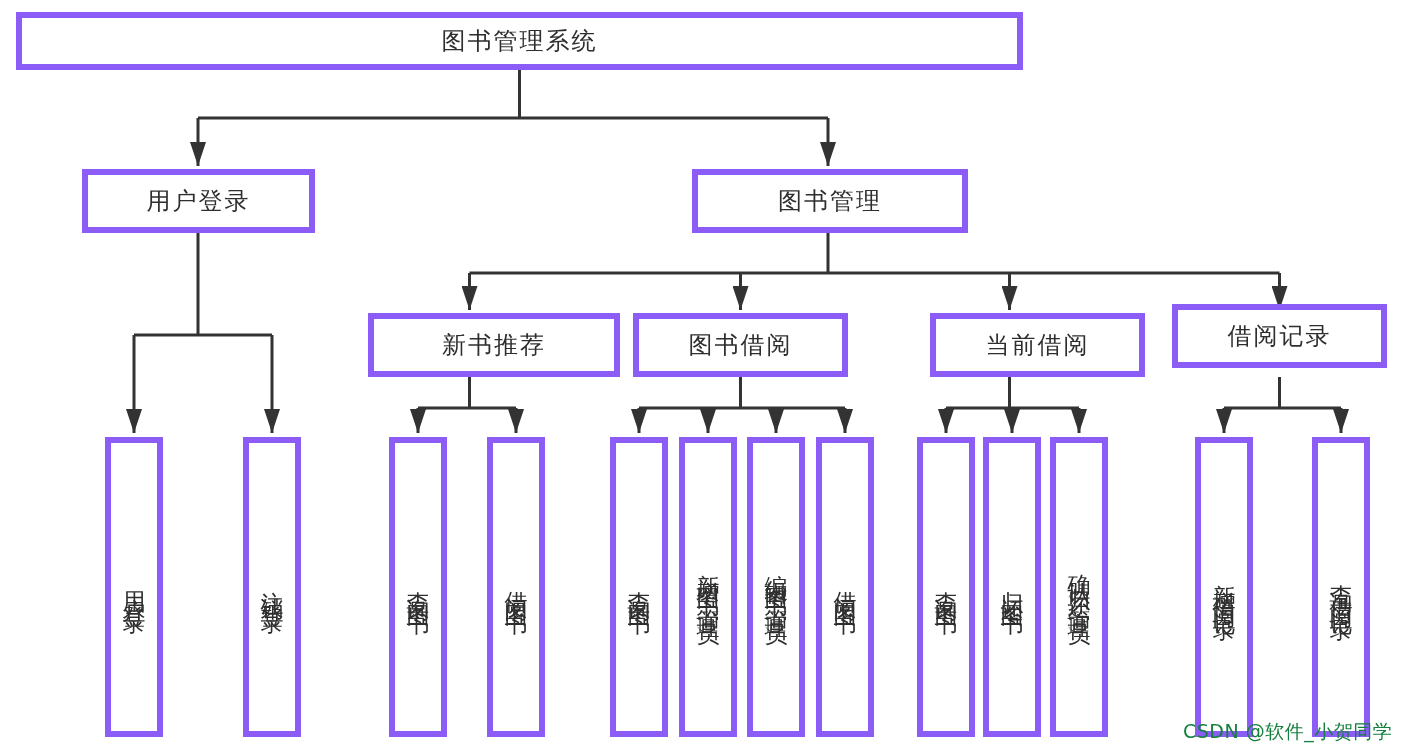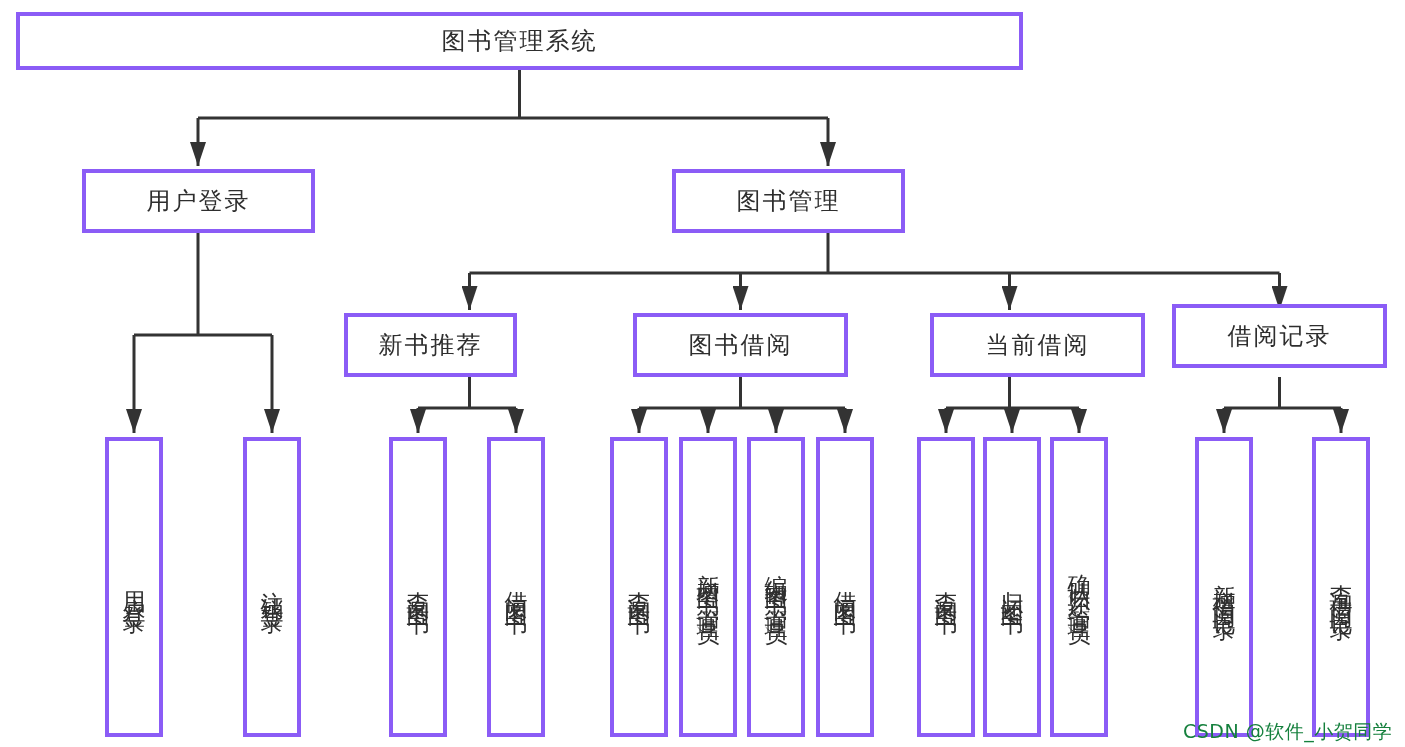--- a/index.html
+++ b/index.html
@@ -3,21 +3,21 @@
 <meta charset="utf-8">
 <style>
   html,body{margin:0;padding:0;background:#ffffff;}
   #stage{
     position:relative;width:1405px;height:747px;background:#ffffff;
     font-family:"DejaVu Sans","Liberation Sans",sans-serif;
     overflow:hidden;color:#2e2e2e;
   }
   #wires{position:absolute;left:0;top:0;width:1405px;height:747px;}
   .box{
-    position:absolute;background:#ffffff;border:4px solid #8b5cf6;
+    position:absolute;background:#ffffff;border:6px solid #8b5cf6;
     box-sizing:border-box;display:flex;align-items:center;justify-content:center;
     color:#2e2e2e;
   }
   .hbox{font-size:24px;letter-spacing:2px;white-space:nowrap;}
   .vbox{
     writing-mode:vertical-rl;text-orientation:mixed;
     font-size:23px;letter-spacing:7px;line-height:1;
   }
   .watermark{
     position:absolute;left:1183px;top:719px;z-index:6;
@@ -70,25 +70,25 @@
     <line x1="1341" y1="408" x2="1341" y2="433" stroke="#333333" stroke-width="3" marker-end="url(#arw)"></line>
   </svg>
 
   <div class="box hbox" style="left:16px;top:12px;width:1007px;height:58px">
     <span>图书管理系统</span>
   </div>
 
   <div class="box hbox" style="left:82px;top:169px;width:233px;height:64px">
     <span>用户登录</span>
   </div>
-  <div class="box hbox" style="left:672px;top:169px;width:233px;height:64px">
+  <div class="box hbox" style="left:692px;top:169px;width:276px;height:64px">
     <span>图书管理</span>
   </div>
 
-  <div class="box hbox" style="left:344px;top:313px;width:173px;height:64px">
+  <div class="box hbox" style="left:368px;top:313px;width:252px;height:64px">
     <span>新书推荐</span>
   </div>
   <div class="box hbox" style="left:633px;top:313px;width:215px;height:64px">
     <span>图书借阅</span>
   </div>
   <div class="box hbox" style="left:930px;top:313px;width:215px;height:64px">
     <span>当前借阅</span>
   </div>
   <div class="box hbox" style="left:1172px;top:304px;width:215px;height:64px">
     <span>借阅记录</span>

